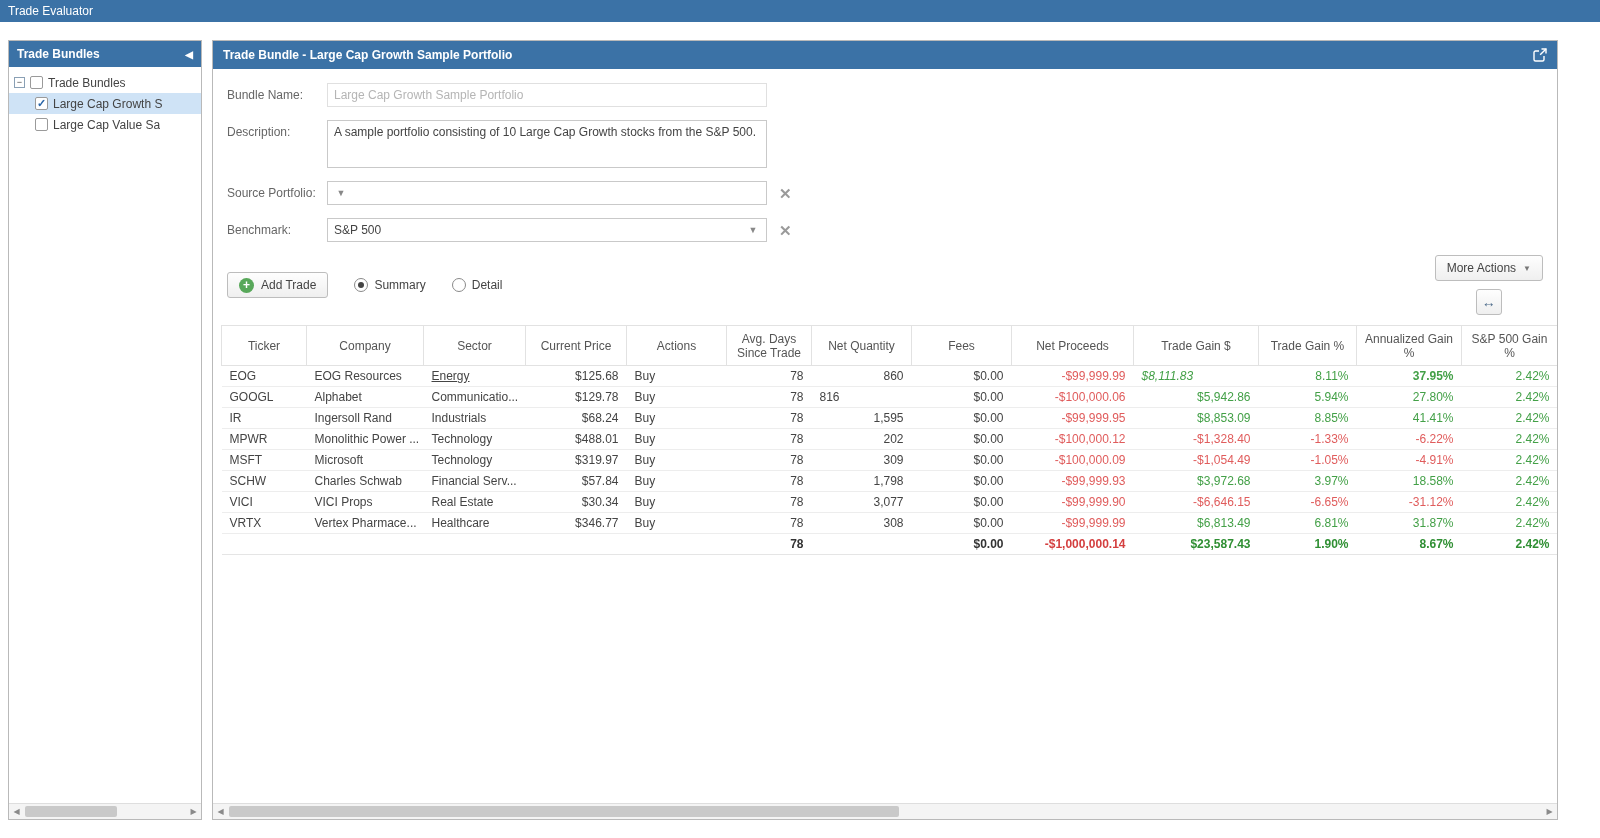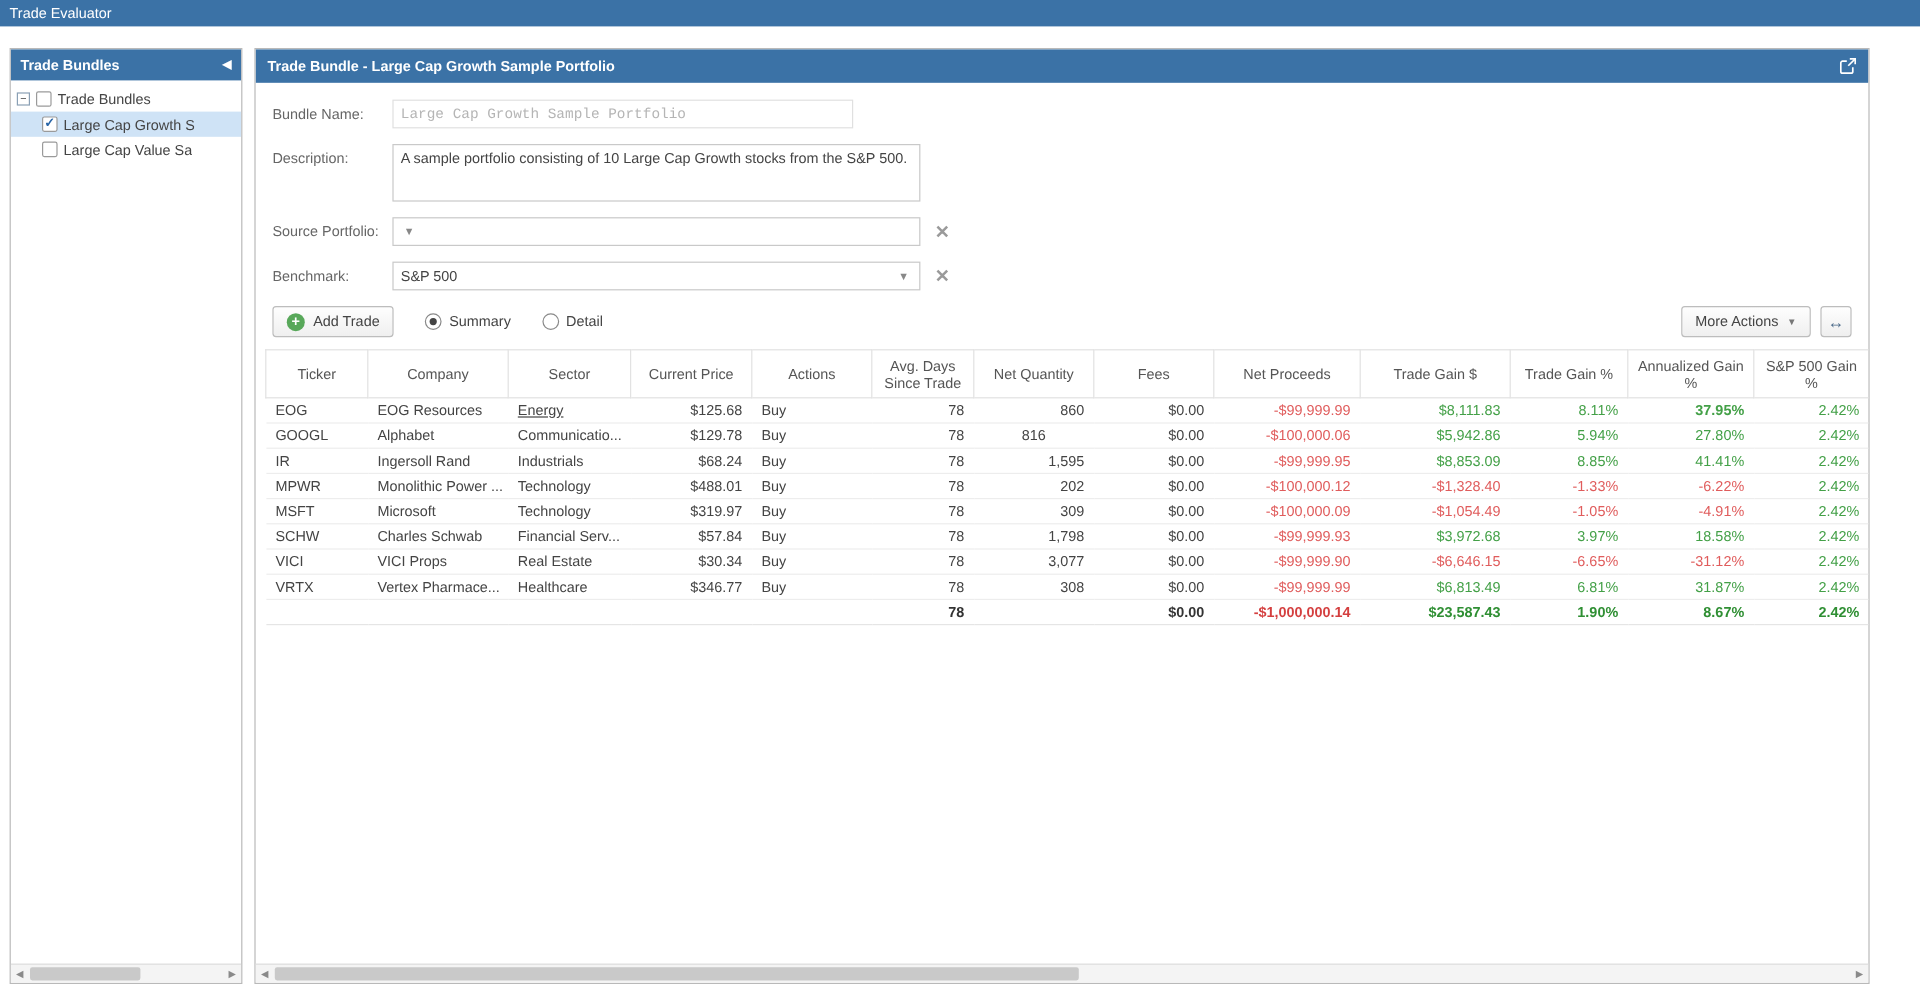--- a/index.html
+++ b/index.html
@@ -46,22 +46,22 @@
     display:flex; align-items:center; justify-content:center;
     font-size:11px; line-height:1; color:#2a66a8; font-weight:bold; flex:0 0 auto;
   }
   .tree-label { overflow:hidden; white-space:nowrap; }
 
   
   .form { padding:14px 14px 0 14px; }
   .form-row { display:flex; margin-bottom:13px; }
   .form-label { width:100px; color:#666; padding-top:5px; flex:0 0 auto; }
   .text-input {
-    width:384px; height:24px; border:1px solid #d7d7d7; background:#fff;
-    padding:0 6px; font-family:Liberation Mono, monospace; font-size:12px; color:#444;
+    width:440px; height:24px; border:1px solid #d7d7d7; background:#fff;
+    padding:0 6px; font-family:Liberation Sans, sans-serif; font-size:12px; color:#444;
   }
   .text-input:disabled { color:#b5b5b5; border-color:#e0e0e0; background:#fff; }
   .textarea {
     width:440px; height:48px; border:1px solid #c9c9c9; background:#fff;
     padding:4px 6px; font-family:inherit; font-size:12px; color:#444; resize:none;
   }
   .combo {
     width:440px; height:24px; border:1px solid #c9c9c9; background:#fff;
     display:flex; align-items:center; cursor:pointer;
   }
@@ -80,21 +80,21 @@
     width:15px; height:15px; border-radius:50%; background:#58a85a; color:#fff;
     display:flex; align-items:center; justify-content:center;
     font-size:12px; font-weight:bold; line-height:1;
   }
   .radio-group { display:flex; align-items:center; gap:6px; margin-left:26px; cursor:pointer; }
   .radio {
     width:14px; height:14px; border:1px solid #8a8a8a; border-radius:50%; background:#fff;
     display:inline-flex; align-items:center; justify-content:center; flex:0 0 auto;
   }
   .radio.selected::after { content:""; width:6px; height:6px; border-radius:50%; background:#444; }
-  .toolbar-right { margin-left:auto; display:flex; align-items:center; gap:8px; }
+  .toolbar-right { margin-left:auto; display:flex; align-items:center; gap:8px;flex-direction:column; }
   .caret-down { font-size:8px; color:#777; }
   .resize-btn { width:26px; padding:0; justify-content:center; color:#4d6b8a; font-size:14px; }
 
   
   .table-wrap { padding:0 8px; }
   table { border-collapse:collapse; table-layout:fixed; width:1336px; }
   thead th {
     font-weight:normal; color:#555; text-align:center; vertical-align:middle;
     padding:4px 6px; height:40px;
     border:1px solid #e2e2e2; background:#fff; font-size:12px; cursor:pointer;
@@ -264,33 +264,33 @@
           <tr class="">
             <td style="text-align: left;">EOG</td>
             <td style="text-align: left;">EOG Resources</td>
             <td style="text-align: left; text-decoration: underline;">Energy</td>
             <td style="text-align: right;">$125.68</td>
             <td style="text-align: left;">Buy</td>
             <td style="text-align: right;">78</td>
             <td style="text-align: right;">860</td>
             <td style="text-align: right;">$0.00</td>
             <td class="neg" style="text-align: right;">-$99,999.99</td>
-            <td class="pos" style="text-align: right;">$8,111.83</td>
+            <td class="pos" style=" font-style: italic;">$8,111.83</td>
             <td class="pos" style="text-align: right;">8.11%</td>
             <td class="pos" style="text-align: right; font-weight: bold;">37.95%</td>
             <td class="pos" style="text-align: right;">2.42%</td>
           </tr>
           <tr class="">
             <td style="text-align: left;">GOOGL</td>
             <td style="text-align: left;">Alphabet</td>
             <td style="text-align: left;">Communicatio...</td>
             <td style="text-align: right;">$129.78</td>
             <td style="text-align: left;">Buy</td>
             <td style="text-align: right;">78</td>
-            <td style="text-align: center;">816</td>
+            <td style="text-align: left;">816</td>
             <td style="text-align: right;">$0.00</td>
             <td class="neg" style="text-align: right;">-$100,000.06</td>
             <td class="pos" style="text-align: right;">$5,942.86</td>
             <td class="pos" style="text-align: right;">5.94%</td>
             <td class="pos" style="text-align: right;">27.80%</td>
             <td class="pos" style="text-align: right;">2.42%</td>
           </tr>
           <tr class="">
             <td style="text-align: left;">IR</td>
             <td style="text-align: left;">Ingersoll Rand</td>

